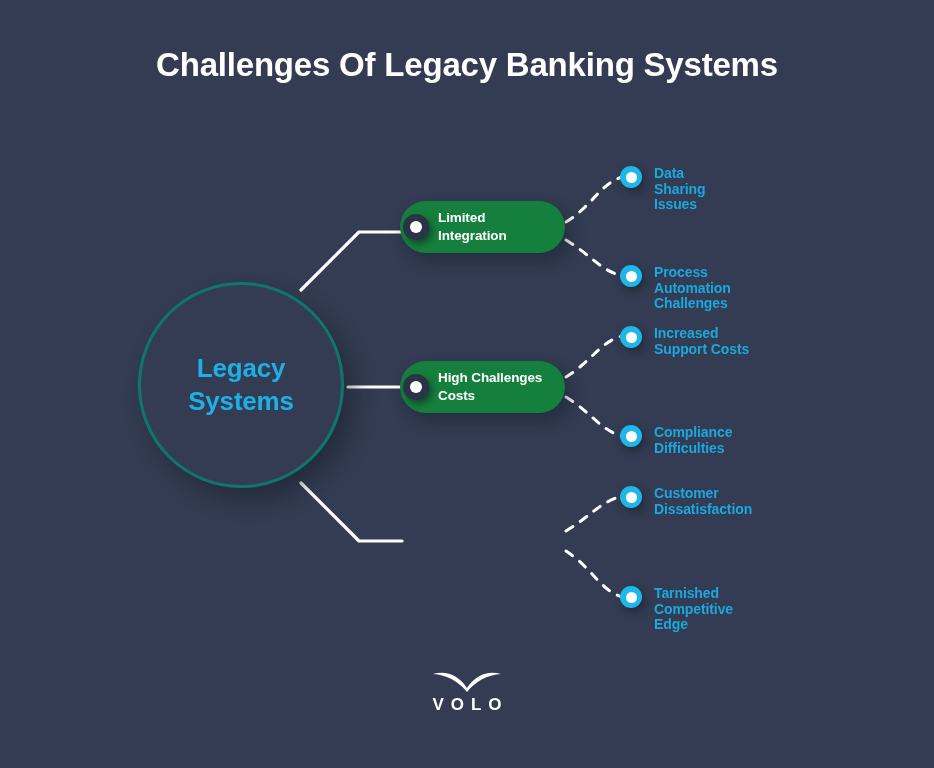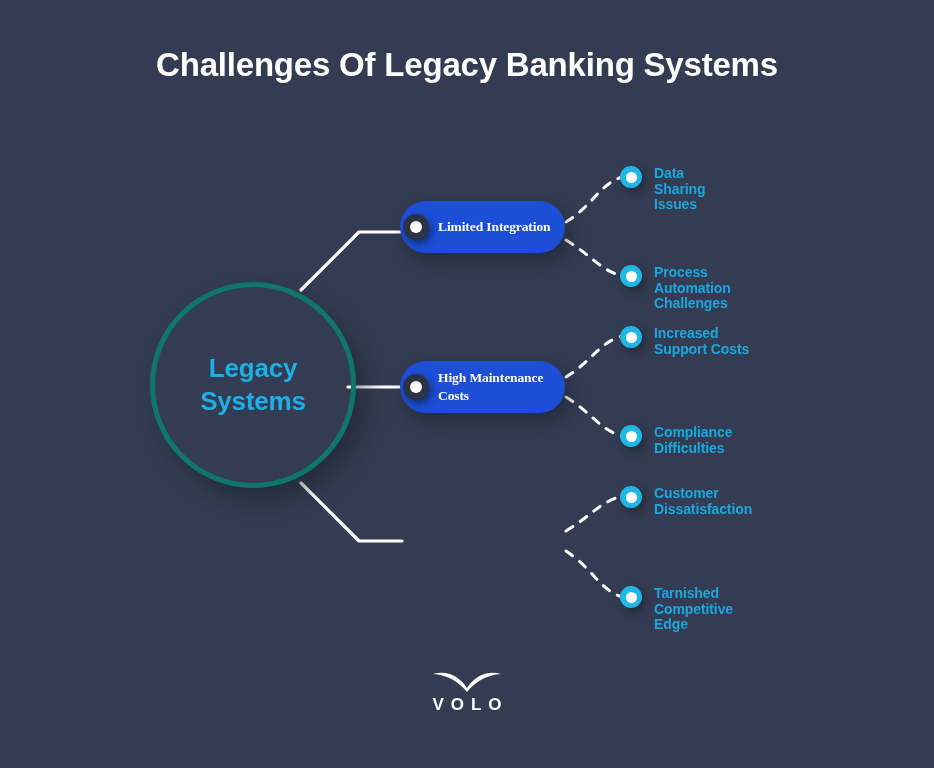--- a/index.html
+++ b/index.html
@@ -39,52 +39,51 @@
   #links {
     position: absolute;
     left: 0; top: 0;
     width: 934px;
     height: 768px;
     pointer-events: none;
   }
   
   .hub {
     position: absolute;
-    left: 150px;
+    left: 138px;
     top: 282px;
     width: 206px;
     height: 206px;
     border-radius: 50%;
-    border: 5px solid #0f766e;
+    border: 3px solid #0f766e;
     box-sizing: border-box;
     box-shadow: 10px 12px 22px rgba(20,25,38,0.45);
     display: flex;
     align-items: center;
     justify-content: center;
   }
   .hub-label {
     color: #1cb0e6;
     font-size: 26px;
     font-weight: bold;
     line-height: 33px;
     text-align: center;
     letter-spacing: -0.2px;
   }
   
   .pill {
     position: absolute;
     left: 400px;
     width: 165px;
     height: 52px;
-    background: #1d4ed8;
+    background: #15803d;
     border-radius: 26px;
     box-shadow: 6px 8px 16px rgba(20,25,38,0.42);
     display: flex;
     align-items: center;
-    font-family: Liberation Serif, serif;
   }
   .pill-marker {
     position: absolute;
     left: 3px;
     top: 13px;
     width: 26px;
     height: 26px;
     border-radius: 50%;
     background: #2b3346;
     box-shadow: 3px 4px 7px rgba(18,22,34,0.55);
@@ -210,21 +209,21 @@
   </div>
   <div class="leaf" style="left:620px; top:265px">
     <span class="leaf-dot"></span>
     <span class="leaf-label">Process
 Automation
 Challenges</span>
   </div>
 
   <div class="pill" style="top:361px">
     <span class="pill-marker"></span>
-    <span class="pill-label">High Maintenance Costs</span>
+    <span class="pill-label">High Challenges Costs</span>
   </div>
   <div class="leaf" style="left:620px; top:326px">
     <span class="leaf-dot"></span>
     <span class="leaf-label">Increased
 Support Costs</span>
   </div>
   <div class="leaf" style="left:620px; top:425px">
     <span class="leaf-dot"></span>
     <span class="leaf-label">Compliance
 Difficulties</span>

